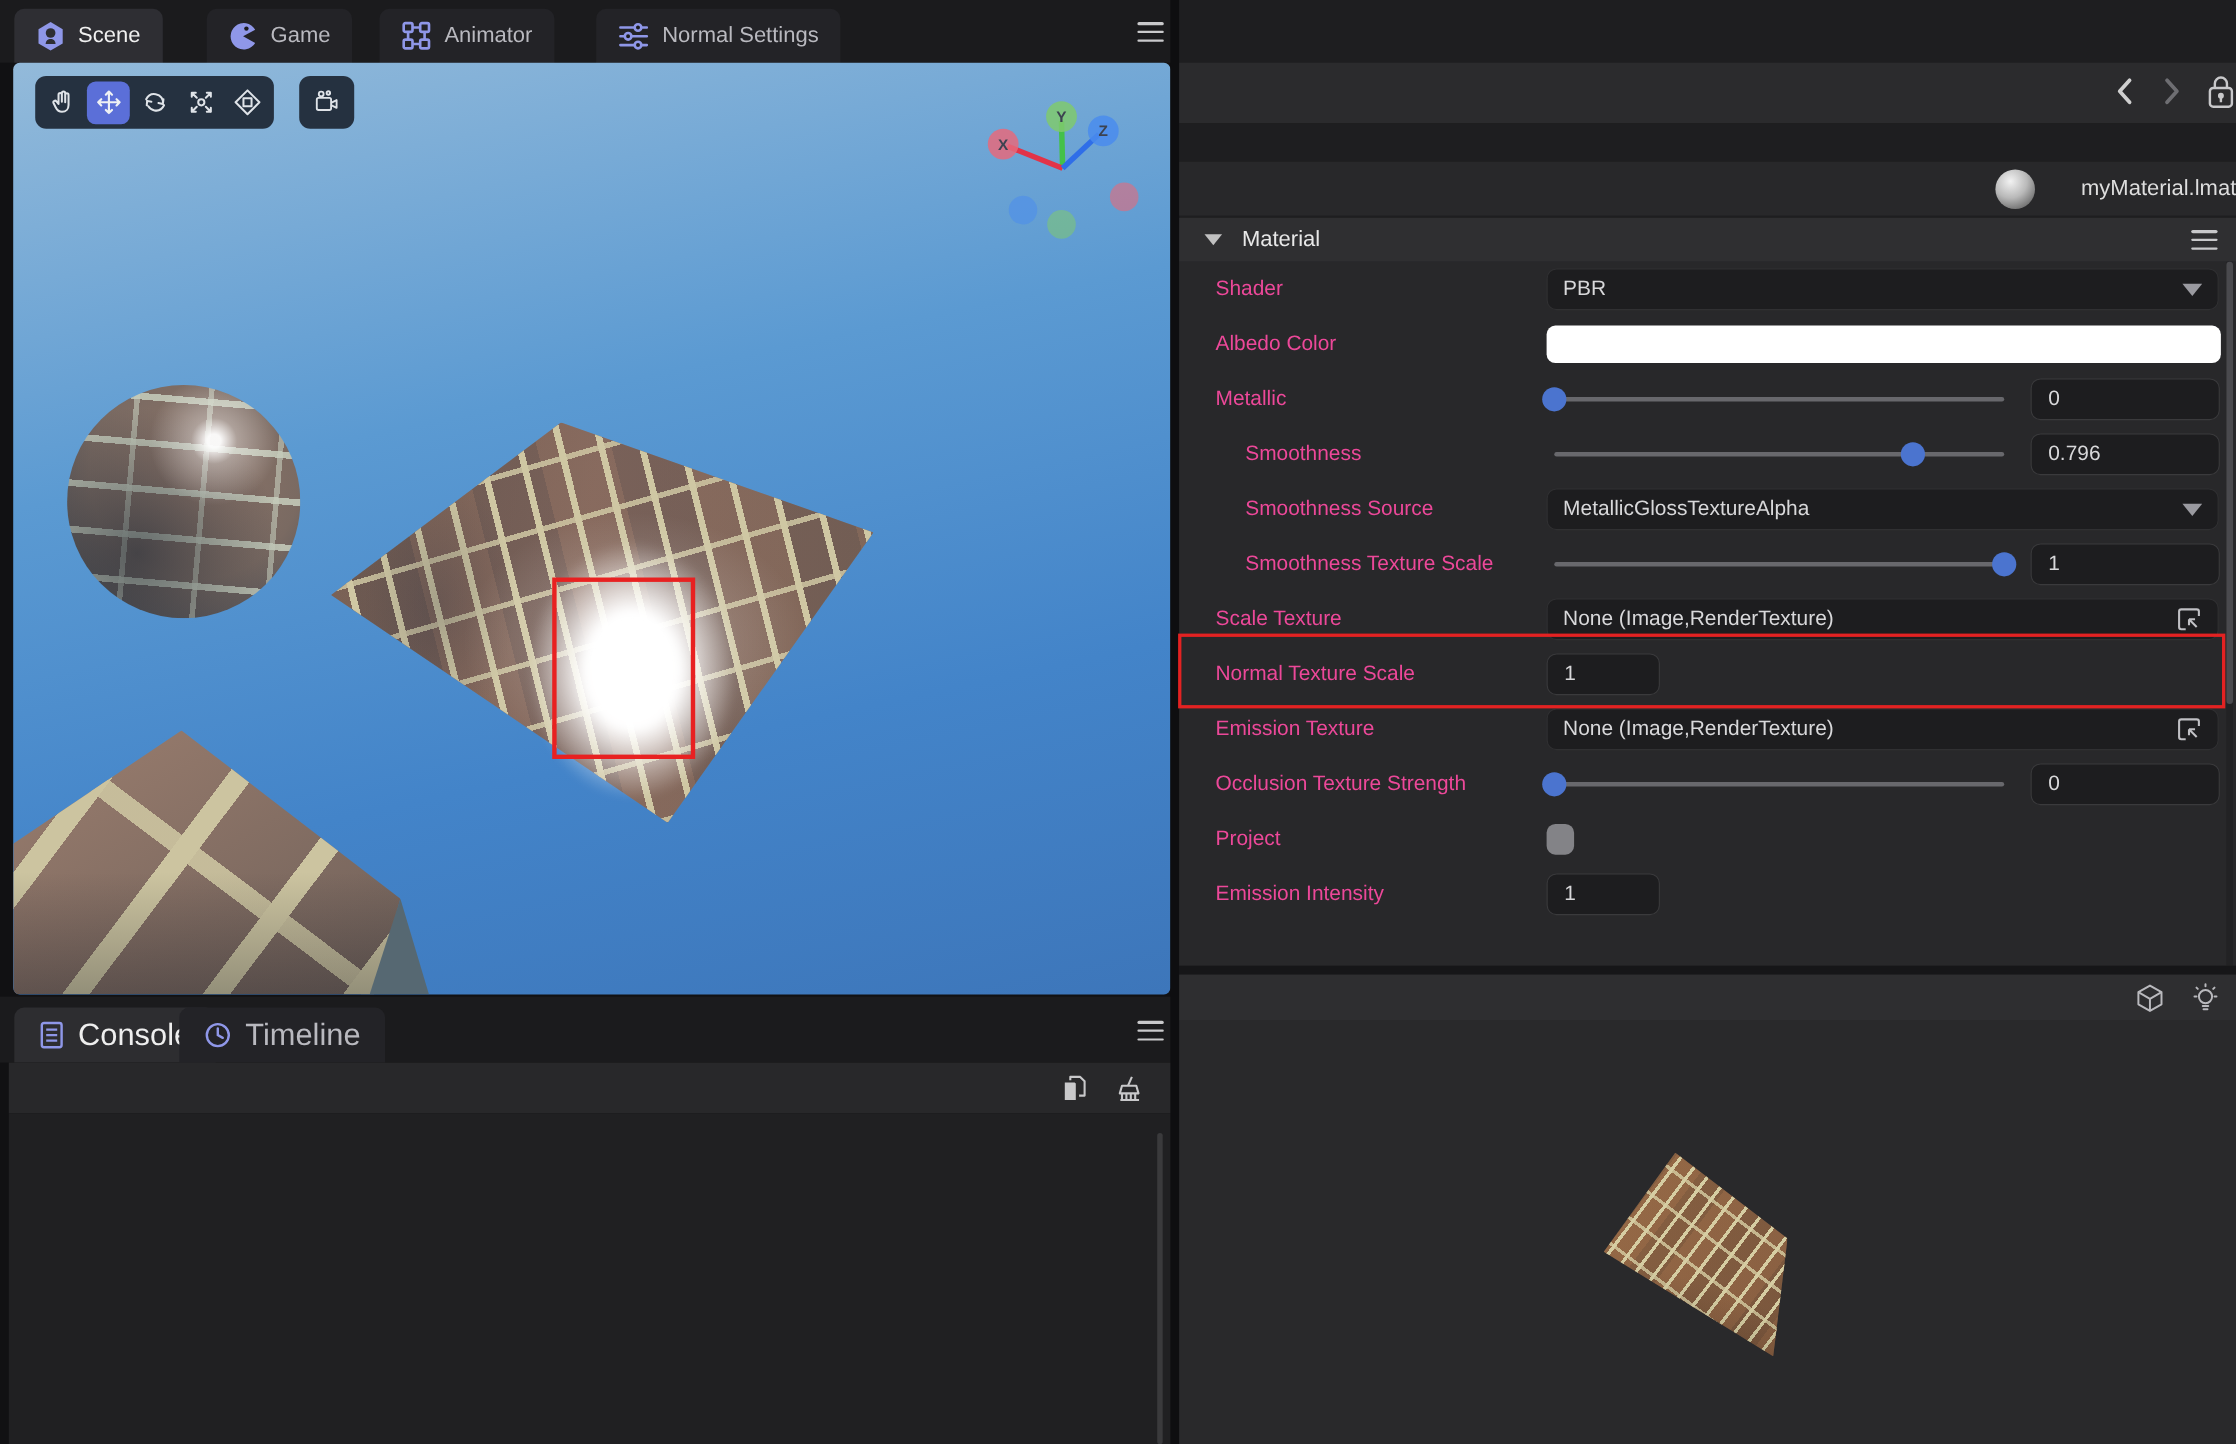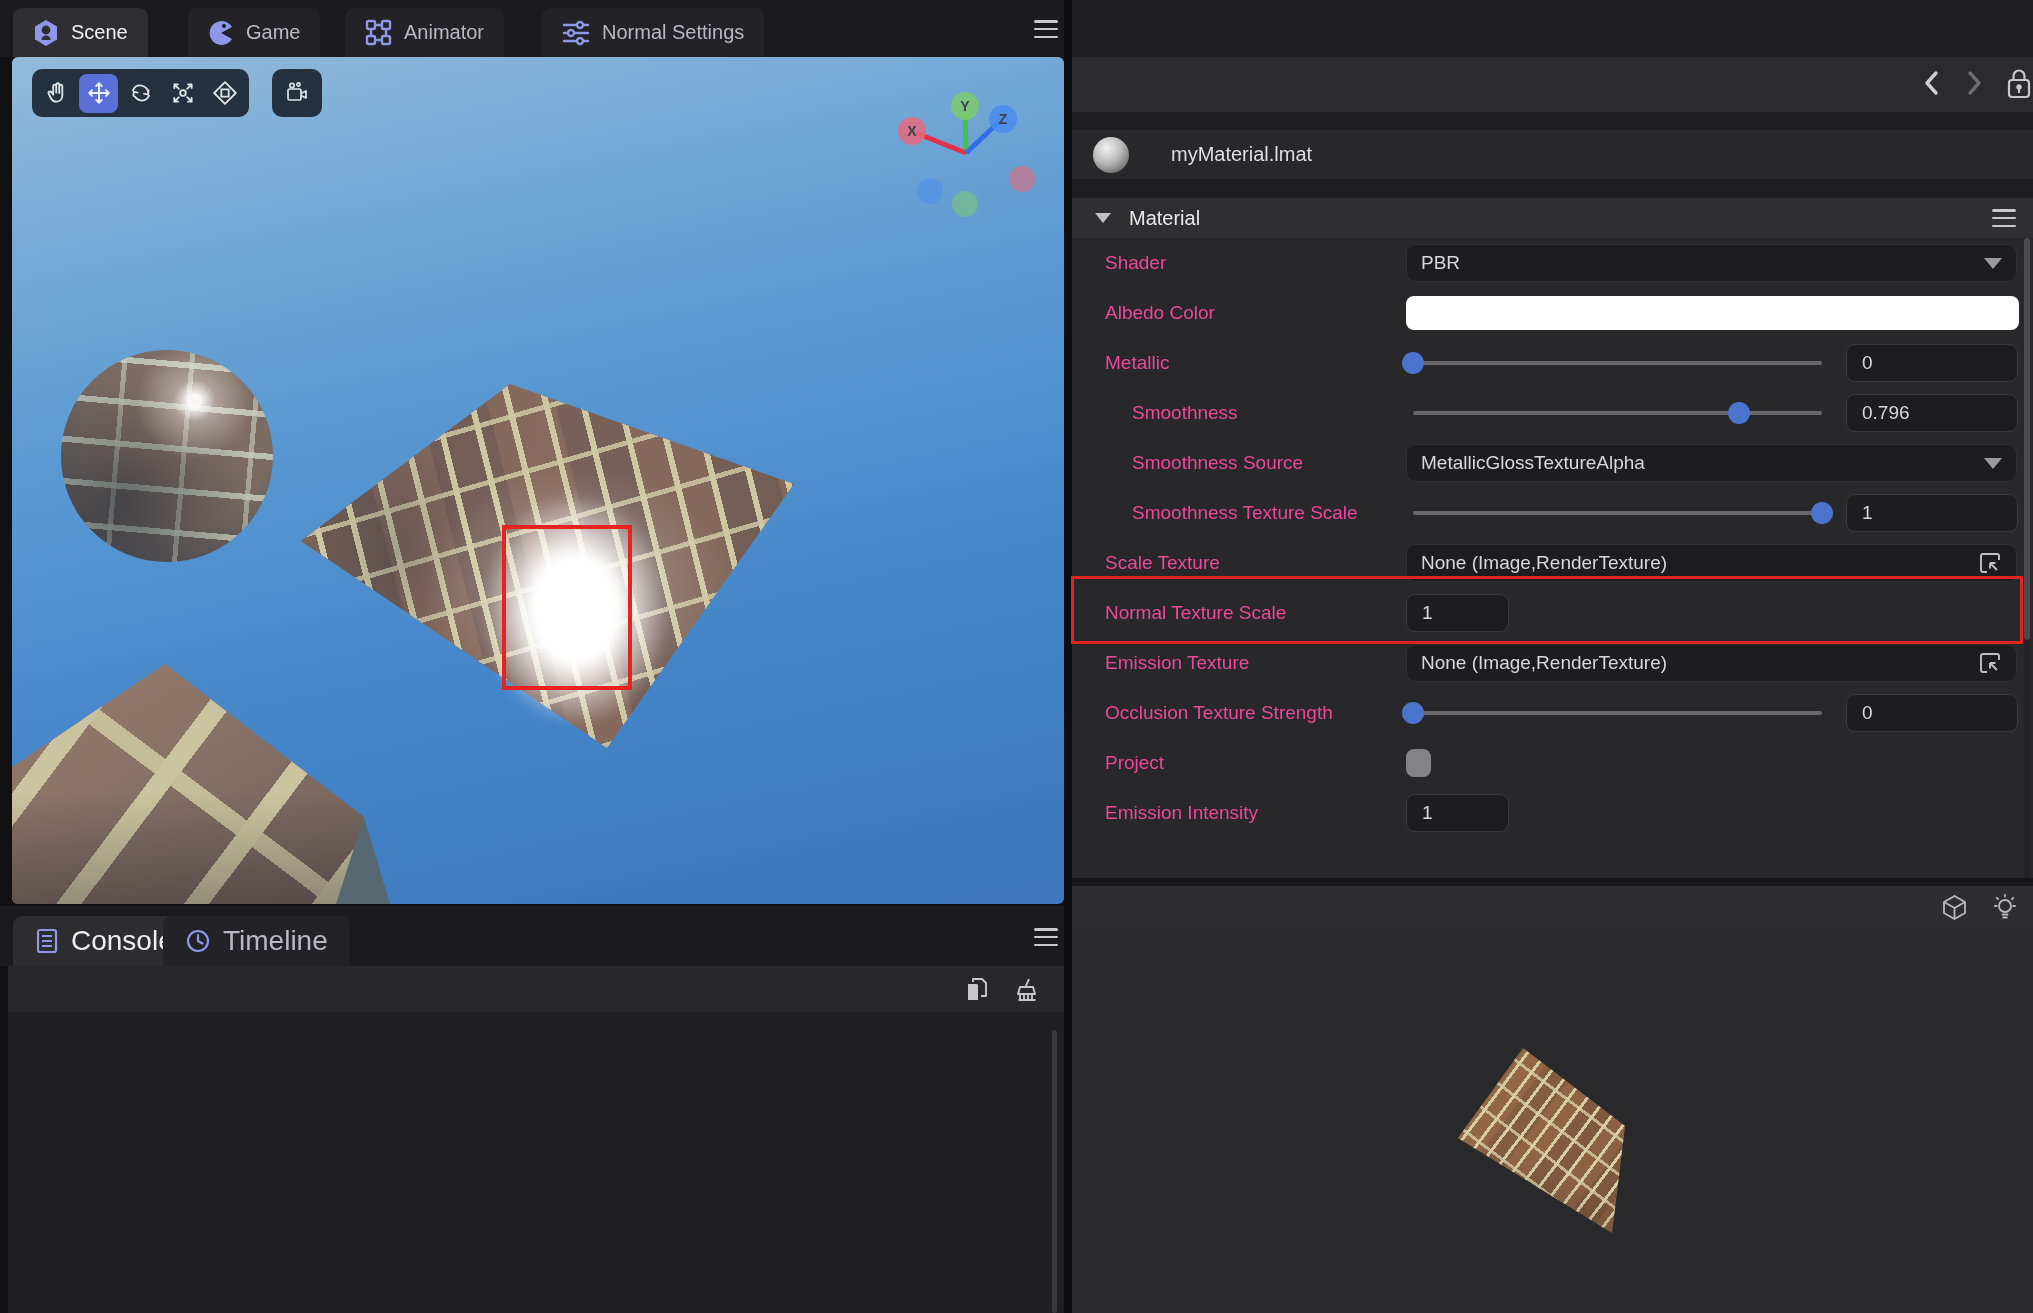--- a/index.html
+++ b/index.html
@@ -78,22 +78,22 @@
           gap:12px; padding:0 22px; background:#232327; color:#b9b9bf; font-size:28px; }
   .ctab.active { background:#2d2d30; color:#eeeeee; }
 
   
   #vdivider { position:absolute; left:1064px; top:0; width:8px; height:1313px; background:#0e0e10; }
 
   
   #inspector { position:absolute; left:1072px; top:0; width:961px; height:1313px; background:#1e1e20; }
   #insp-nav { position:absolute; left:0; top:57px; width:961px; height:55px; background:#2b2b2d; }
   #insp-gap { position:absolute; left:0; top:112px; width:961px; height:35px; background:#1e1e20; }
-  #asset-row { position:absolute; left:0; top:130px; width:961px; height:49px; background:#28282a;
-               display:flex; align-items:center; }
+  #asset-row { position:absolute; left:0; top:147px; width:961px; height:49px; background:#28282a;
+               display:flex; align-items:center;justify-content:flex-end; }
   #asset-sphere { width:36px; height:36px; border-radius:50%; margin-left:21px;
     background:radial-gradient(circle at 38% 30%, #f2f2f2, #b9b9b9 45%, #6f6f6f 80%, #4a4a4a); }
   #asset-name { margin-left:42px; font-size:20px; color:#dedede; }
   #sect-head { position:absolute; left:0; top:198px; width:961px; height:40px; background:#2f2f31;
                display:flex; align-items:center;text-align:center; }
   .caret-down { width:0; height:0; border-left:8px solid transparent; border-right:8px solid transparent;
                 border-top:10px solid #c0c0c0; margin-left:23px; }
   #sect-label { margin-left:18px; font-size:20px; color:#e8e8e8; }
   #sect-menu { left:920px; top:209px; }
   #rows { position:absolute; left:0; top:238px; width:961px; height:640px; background:#28282a; overflow:hidden; }

